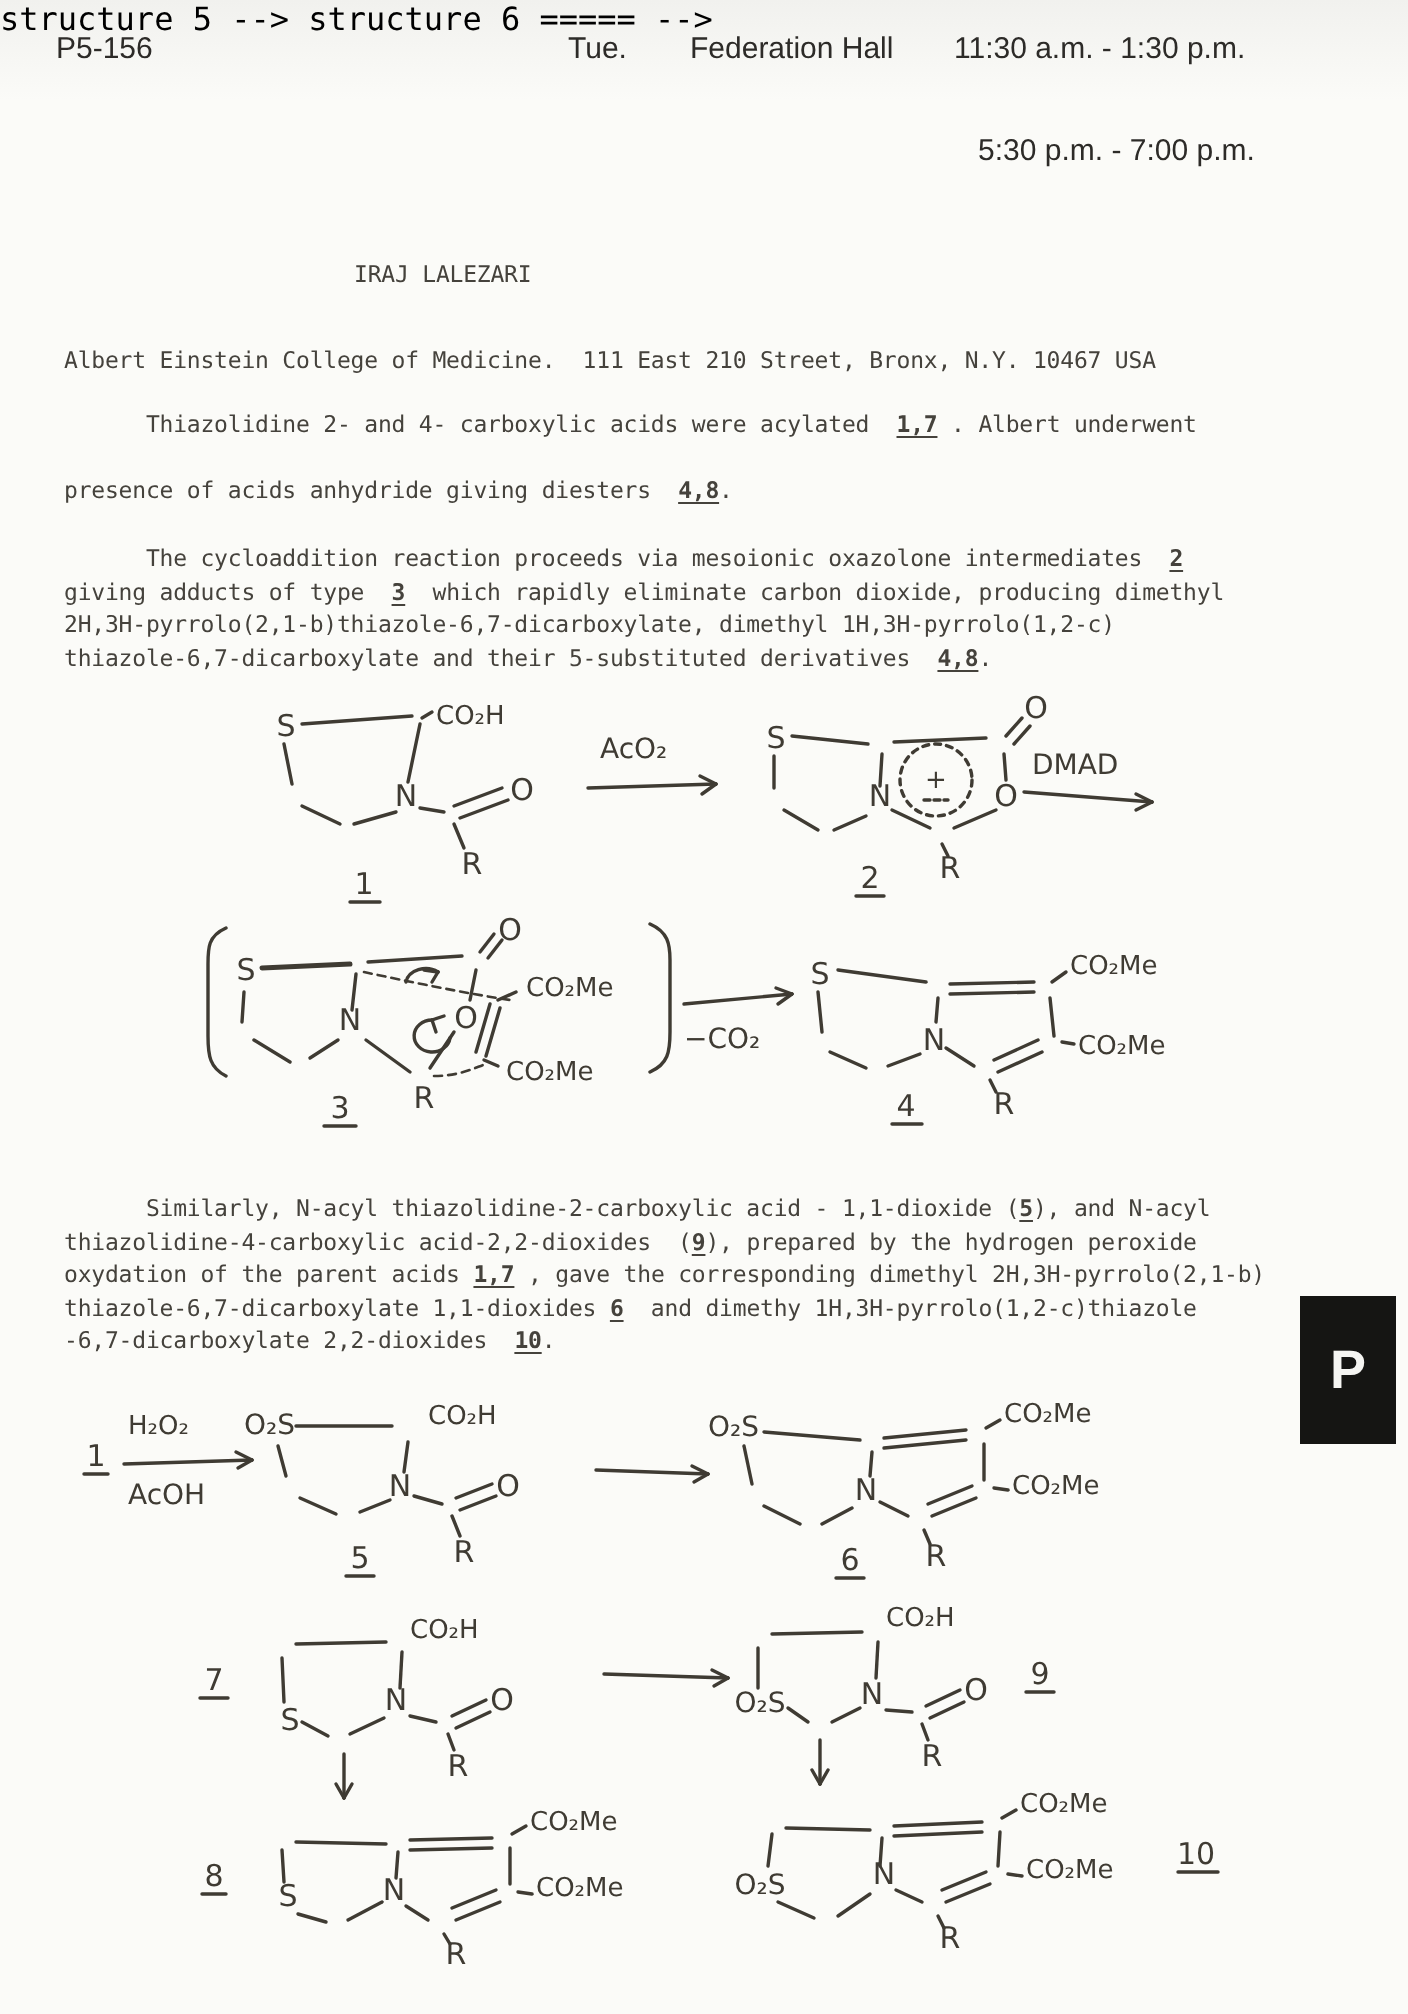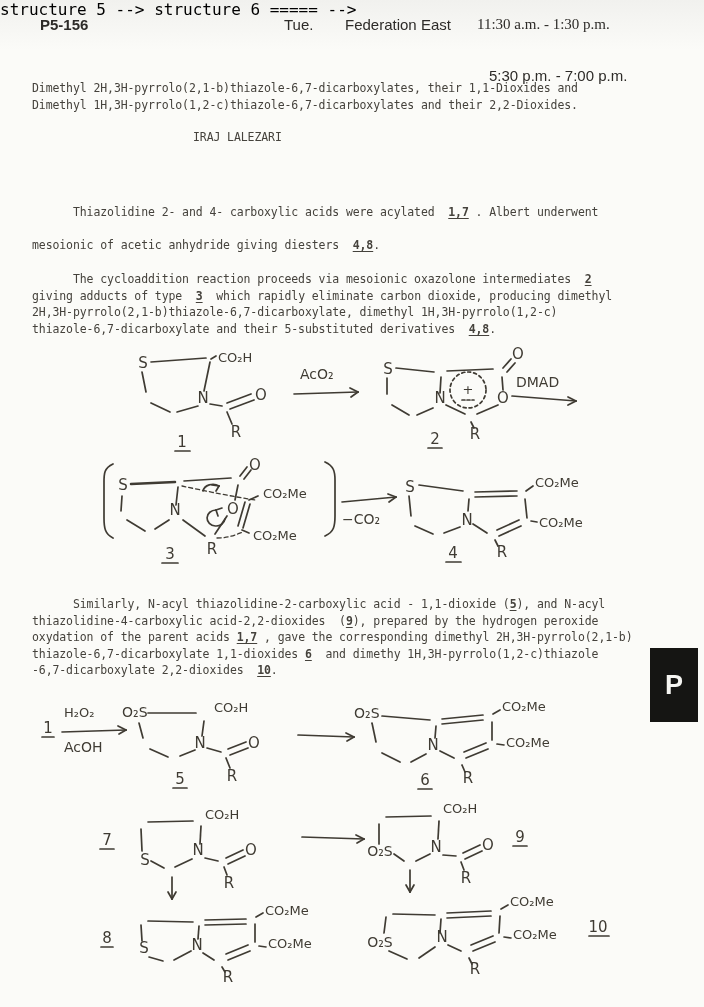--- a/index.html
+++ b/index.html
@@ -29,37 +29,36 @@
   svg.ink path.dsh{stroke-dasharray:4 3;stroke-width:1.3;}
   svg.ink text{font-family:"DejaVu Sans",sans-serif;fill:#3f3b33;}
   .fs15{font-size:15px;} .fs14{font-size:14px;} .fs13{font-size:13px;}
 </style>
 </head>
 <body>
 
 <div class="page">
 
   
-  <span class="head" style="left:40px;top:16px;font-weight:bold;">P5-156</span>
+  <span class="head" style="left:28px;top:16px;">P5-156</span>
   <span class="head" style="left:284px;top:16px;">Tue.</span>
-  <span class="head" style="left:345px;top:16px;">Federation East</span>
-  <span class="head" style="left:477px;top:16px;font-family:Liberation Serif, serif;">11:30 a.m. - 1:30 p.m.</span>
+  <span class="head" style="left:345px;top:16px;">Federation Hall</span>
+  <span class="head" style="left:477px;top:16px;">11:30 a.m. - 1:30 p.m.</span>
   <span class="head" style="left:489px;top:35px;margin-top:32px;">5:30 p.m. - 7:00 p.m.</span>
 
   
-  <div class="typed" style="left:32px;top:80px;"><span>Dimethyl 2H,3H-pyrrolo(2,1-b)thiazole-6,7-dicarboxylates, their 1,1-Dioxides and</span><br><span>Dimethyl 1H,3H-pyrrolo(1,2-c)thiazole-6,7-dicarboxylates and their 2,2-Dioxides.</span></div>
-
-  
-  <div class="typed" style="left:193px;top:129px;">IRAJ LALEZARI</div>
-
-  
-  <div class="typed" style="left:32px;top:155px;"><br></div>
-
-  
-  <div class="typed" style="left:32px;top:204px;"><span>      Thiazolidine 2- and 4- carboxylic acids were acylated  </span><span class="u">1,7</span><span> . Albert underwent</span><br><br><span>mesoionic of acetic anhydride giving diesters  </span><span class="u">4,8</span><span>.</span></div>
+
+  
+  <div class="typed" style="left:177px;top:129px;">IRAJ LALEZARI</div>
+
+  
+  <div class="typed" style="left:32px;top:155px;"><br><span>Albert Einstein College of Medicine.  111 East 210 Street, Bronx, N.Y. 10467 USA</span></div>
+
+  
+  <div class="typed" style="left:32px;top:204px;"><span>      Thiazolidine 2- and 4- carboxylic acids were acylated  </span><span class="u">1,7</span><span> . Albert underwent</span><br><br><span>presence of acids anhydride giving diesters  </span><span class="u">4,8</span><span>.</span></div>
   <div class="typed" style="left:32px;top:271px;"><span>      The cycloaddition reaction proceeds via mesoionic oxazolone intermediates  </span><span class="u">2</span><br><span>giving adducts of type  </span><span class="u">3</span><span>  which rapidly eliminate carbon dioxide, producing dimethyl</span><br><span>2H,3H-pyrrolo(2,1-b)thiazole-6,7-dicarboxylate, dimethyl 1H,3H-pyrrolo(1,2-c)</span><br><span>thiazole-6,7-dicarboxylate and their 5-substituted derivatives  </span><span class="u">4,8</span><span>.</span></div>
   <div class="typed" style="left:32px;top:596px;"><span>      Similarly, N-acyl thiazolidine-2-carboxylic acid - 1,1-dioxide (</span><span class="u">5</span><span>), and N-acyl</span><br><span>thiazolidine-4-carboxylic acid-2,2-dioxides  (</span><span class="u">9</span><span>), prepared by the hydrogen peroxide</span><br><span>oxydation of the parent acids </span><span class="u">1,7</span><span> , gave the corresponding dimethyl 2H,3H-pyrrolo(2,1-b)</span><br><span>thiazole-6,7-dicarboxylate 1,1-dioxides </span><span class="u">6</span><span>  and dimethy 1H,3H-pyrrolo(1,2-c)thiazole</span><br><span>-6,7-dicarboxylate 2,2-dioxides  </span><span class="u">10</span><span>.</span></div>
 
   
   <div class="ptab">
       <span>P</span>
     </div>
 
   
   <svg class="ink" style="left:115px;top:346px;" width="190" height="118">

